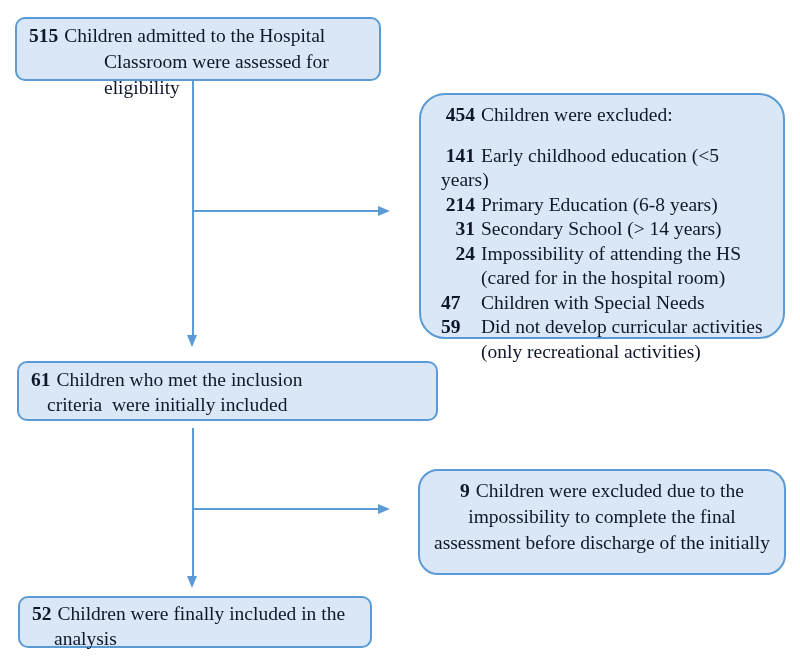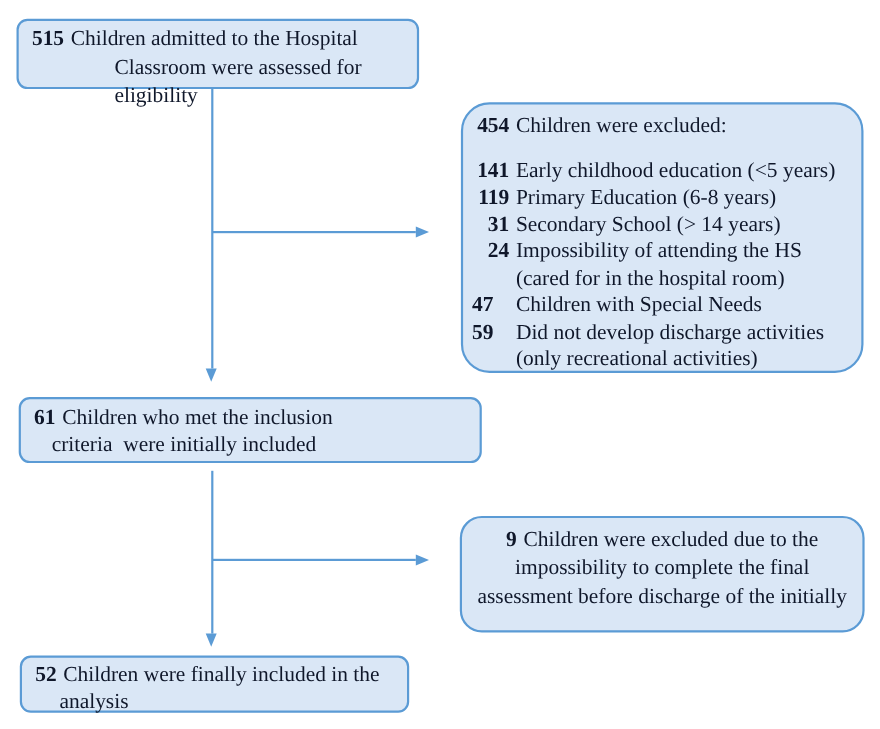--- a/index.html
+++ b/index.html
@@ -11,21 +11,21 @@
   }
   .box{
     position:absolute;background:#dae7f6;border:2px solid #5b9bd5;border-radius:10px;
   }
   .t{white-space:pre-wrap;}
   .n{font-weight:700;margin-right:6px;white-space:pre;}
   
   .box-assessed{left:15px;top:17px;width:366px;height:64px;padding:4px 12px;}
   .box-assessed .l2{padding-left:75px;}
   
-  .box-excluded{left:419px;top:93px;width:366px;height:246px;border-radius:26px;padding:8px 8px;line-height:24.5px;}
+  .box-excluded{left:419px;top:93px;width:366px;height:246px;border-radius:26px;padding:8px 20px;line-height:24.5px;}
   .x-gap{height:16px;}
   .x-row .num{font-weight:700;display:inline-block;min-width:34px;text-align:right;margin-right:6px;white-space:pre;}
   .x-row .num.flush{text-align:left;}
   .x-note{padding-left:40px;}
   
   .box-included{left:17px;top:361px;width:421px;height:60px;padding:4px 12px;line-height:25px;}
   .box-included .l2{padding-left:16px;}
   
   .box-excluded-final{left:418px;top:469px;width:368px;height:106px;border-radius:20px;padding:7px 10px;text-align:center;}
   
@@ -60,26 +60,26 @@
   <div class="vline v1"></div>
   <div class="head head-down hd1"></div>
 
   <div class="hline h1"></div>
   <div class="head head-right hr1"></div>
 
   <div class="box box-excluded">
     <div class="x-row"><span class="num">454</span><span class="t">Children were excluded:</span></div>
     <div class="x-gap"></div>
     <div class="x-row"><span class="num">141</span><span class="t">Early childhood education (&lt;5 years)</span></div>
-    <div class="x-row"><span class="num">119</span><span class="t">Primary Education (6-8 years)</span></div>
+    <div class="x-row"><span class="num">214</span><span class="t">Primary Education (6-8 years)</span></div>
     <div class="x-row"><span class="num">31</span><span class="t">Secondary School (&gt; 14 years)</span></div>
     <div class="x-row"><span class="num">24</span><span class="t">Impossibility of attending the HS</span></div>
     <div class="x-note t">(cared for in the hospital room)</div>
     <div class="x-row"><span class="num flush">47</span><span class="t">Children with Special Needs</span></div>
-    <div class="x-row"><span class="num flush">59</span><span class="t">Did not develop discharge activities</span></div>
+    <div class="x-row"><span class="num flush">59</span><span class="t">Did not develop curricular activities</span></div>
     <div class="x-note t">(only recreational activities)</div>
   </div>
 
   <div class="box box-included">
     <div><span class="n">61</span><span class="t">Children who met the inclusion</span></div>
     <div class="l2 t">criteria  were initially included</div>
   </div>
 
   <div class="vline v2"></div>
   <div class="head head-down hd2"></div>

